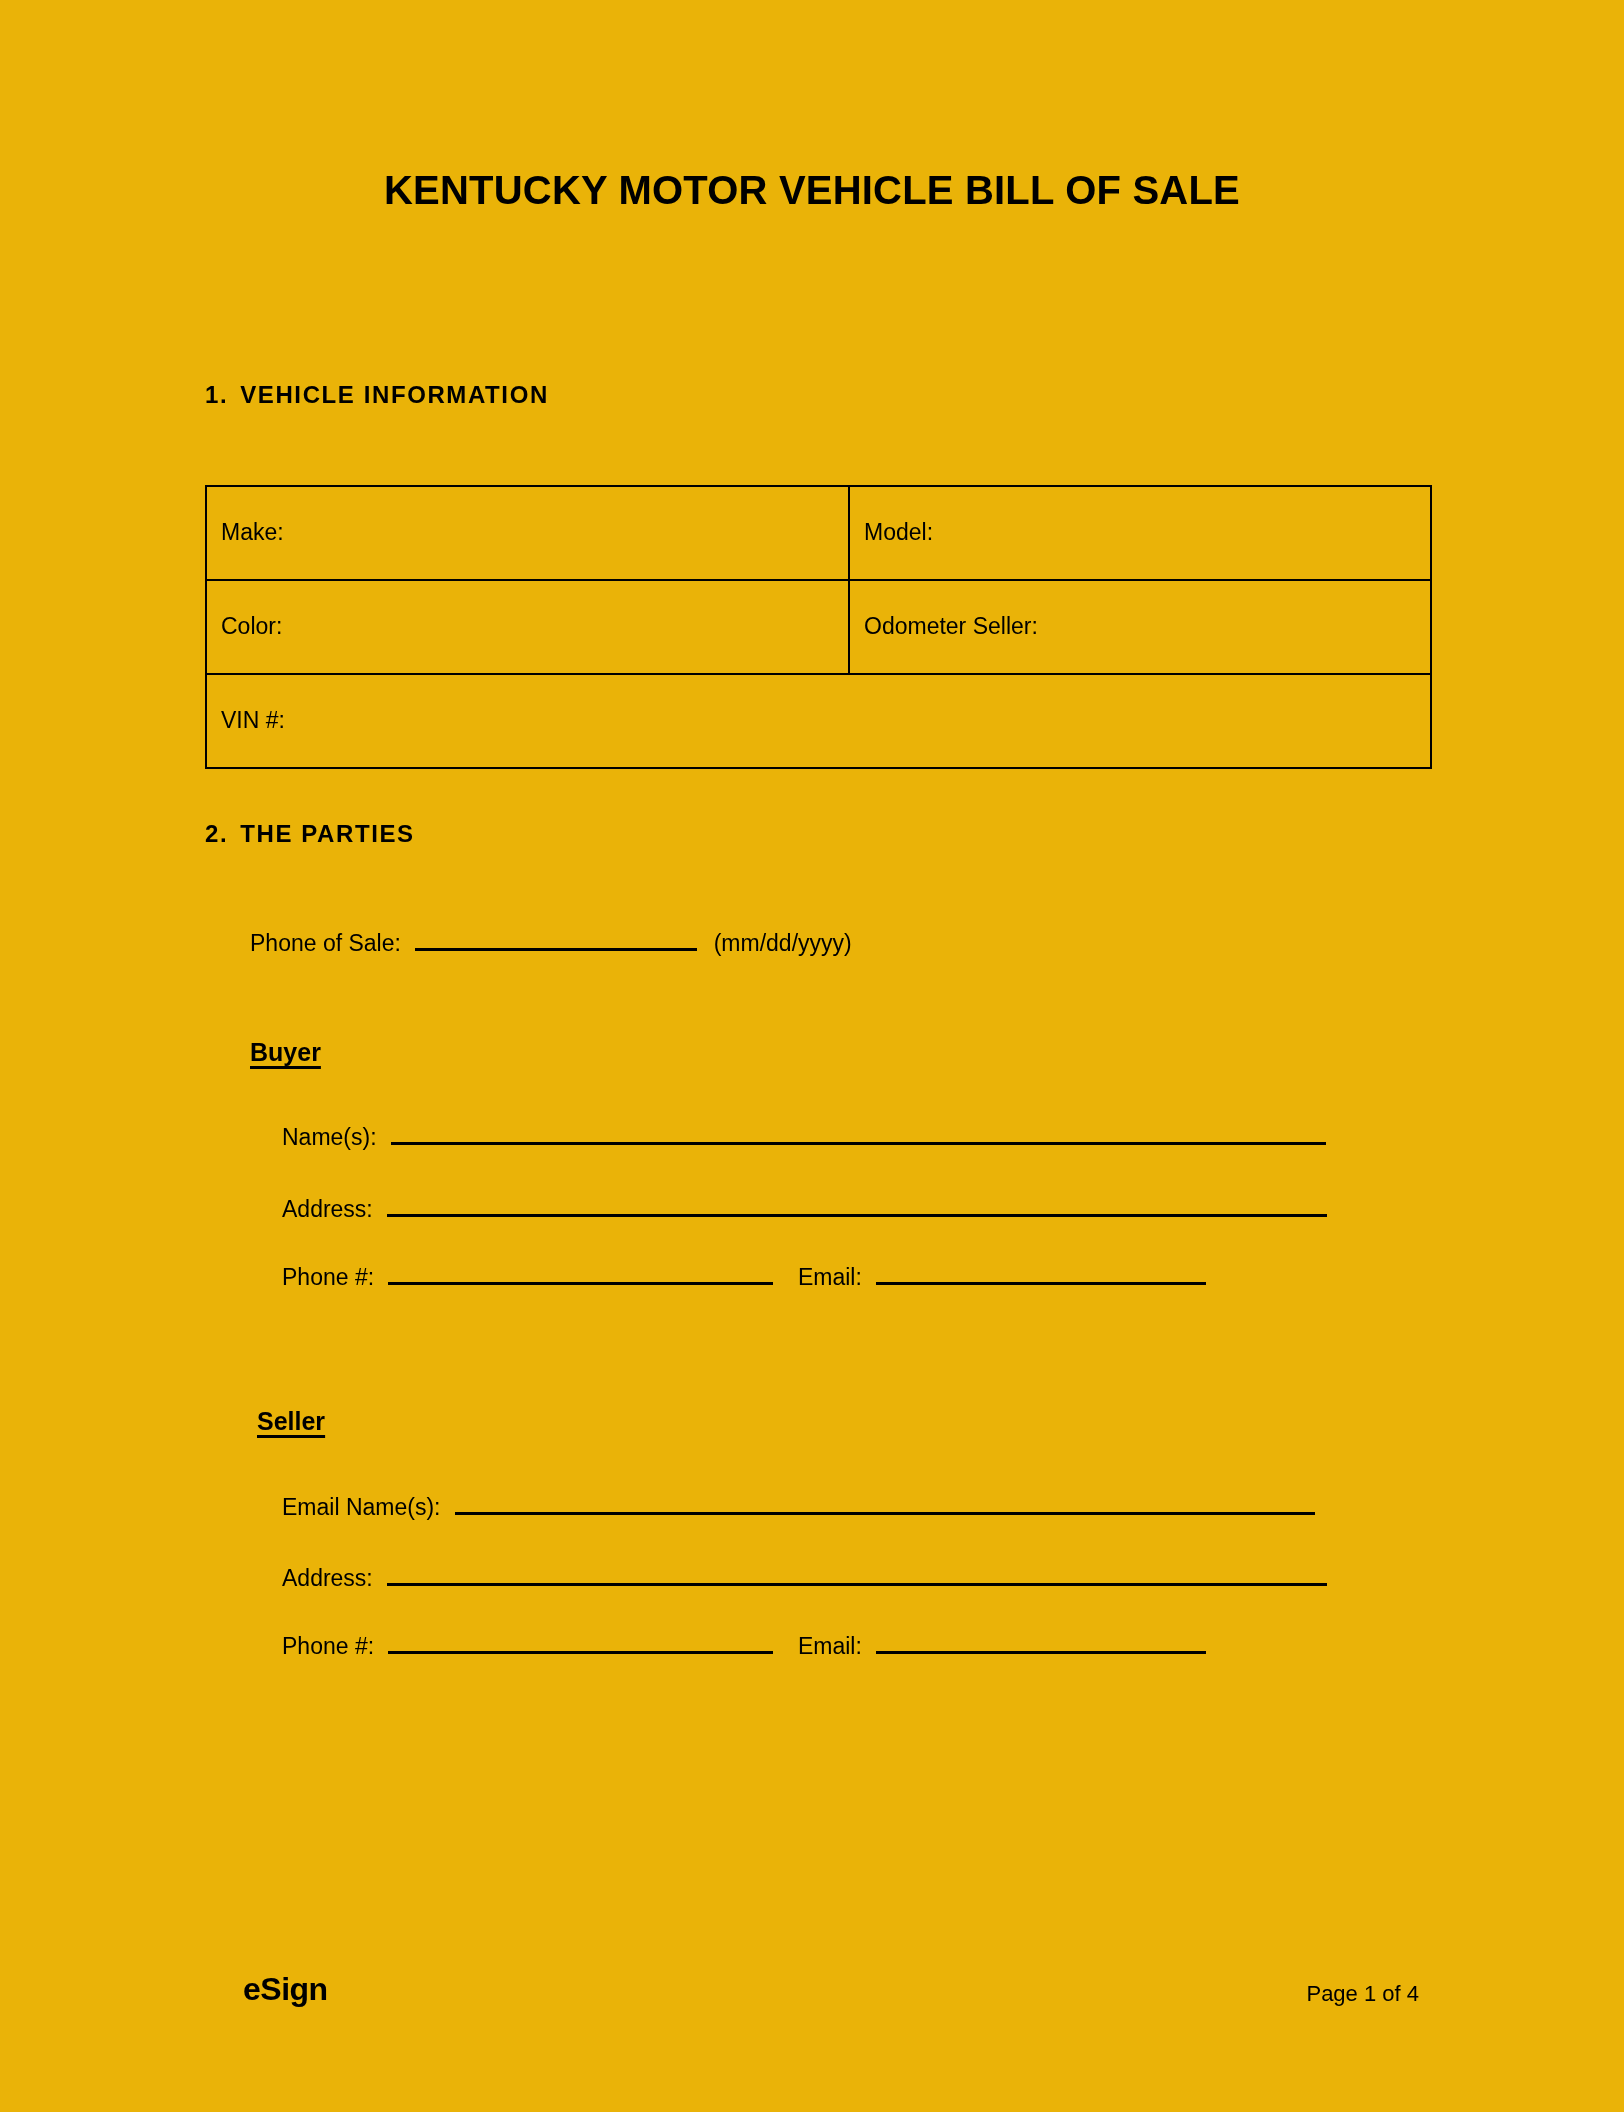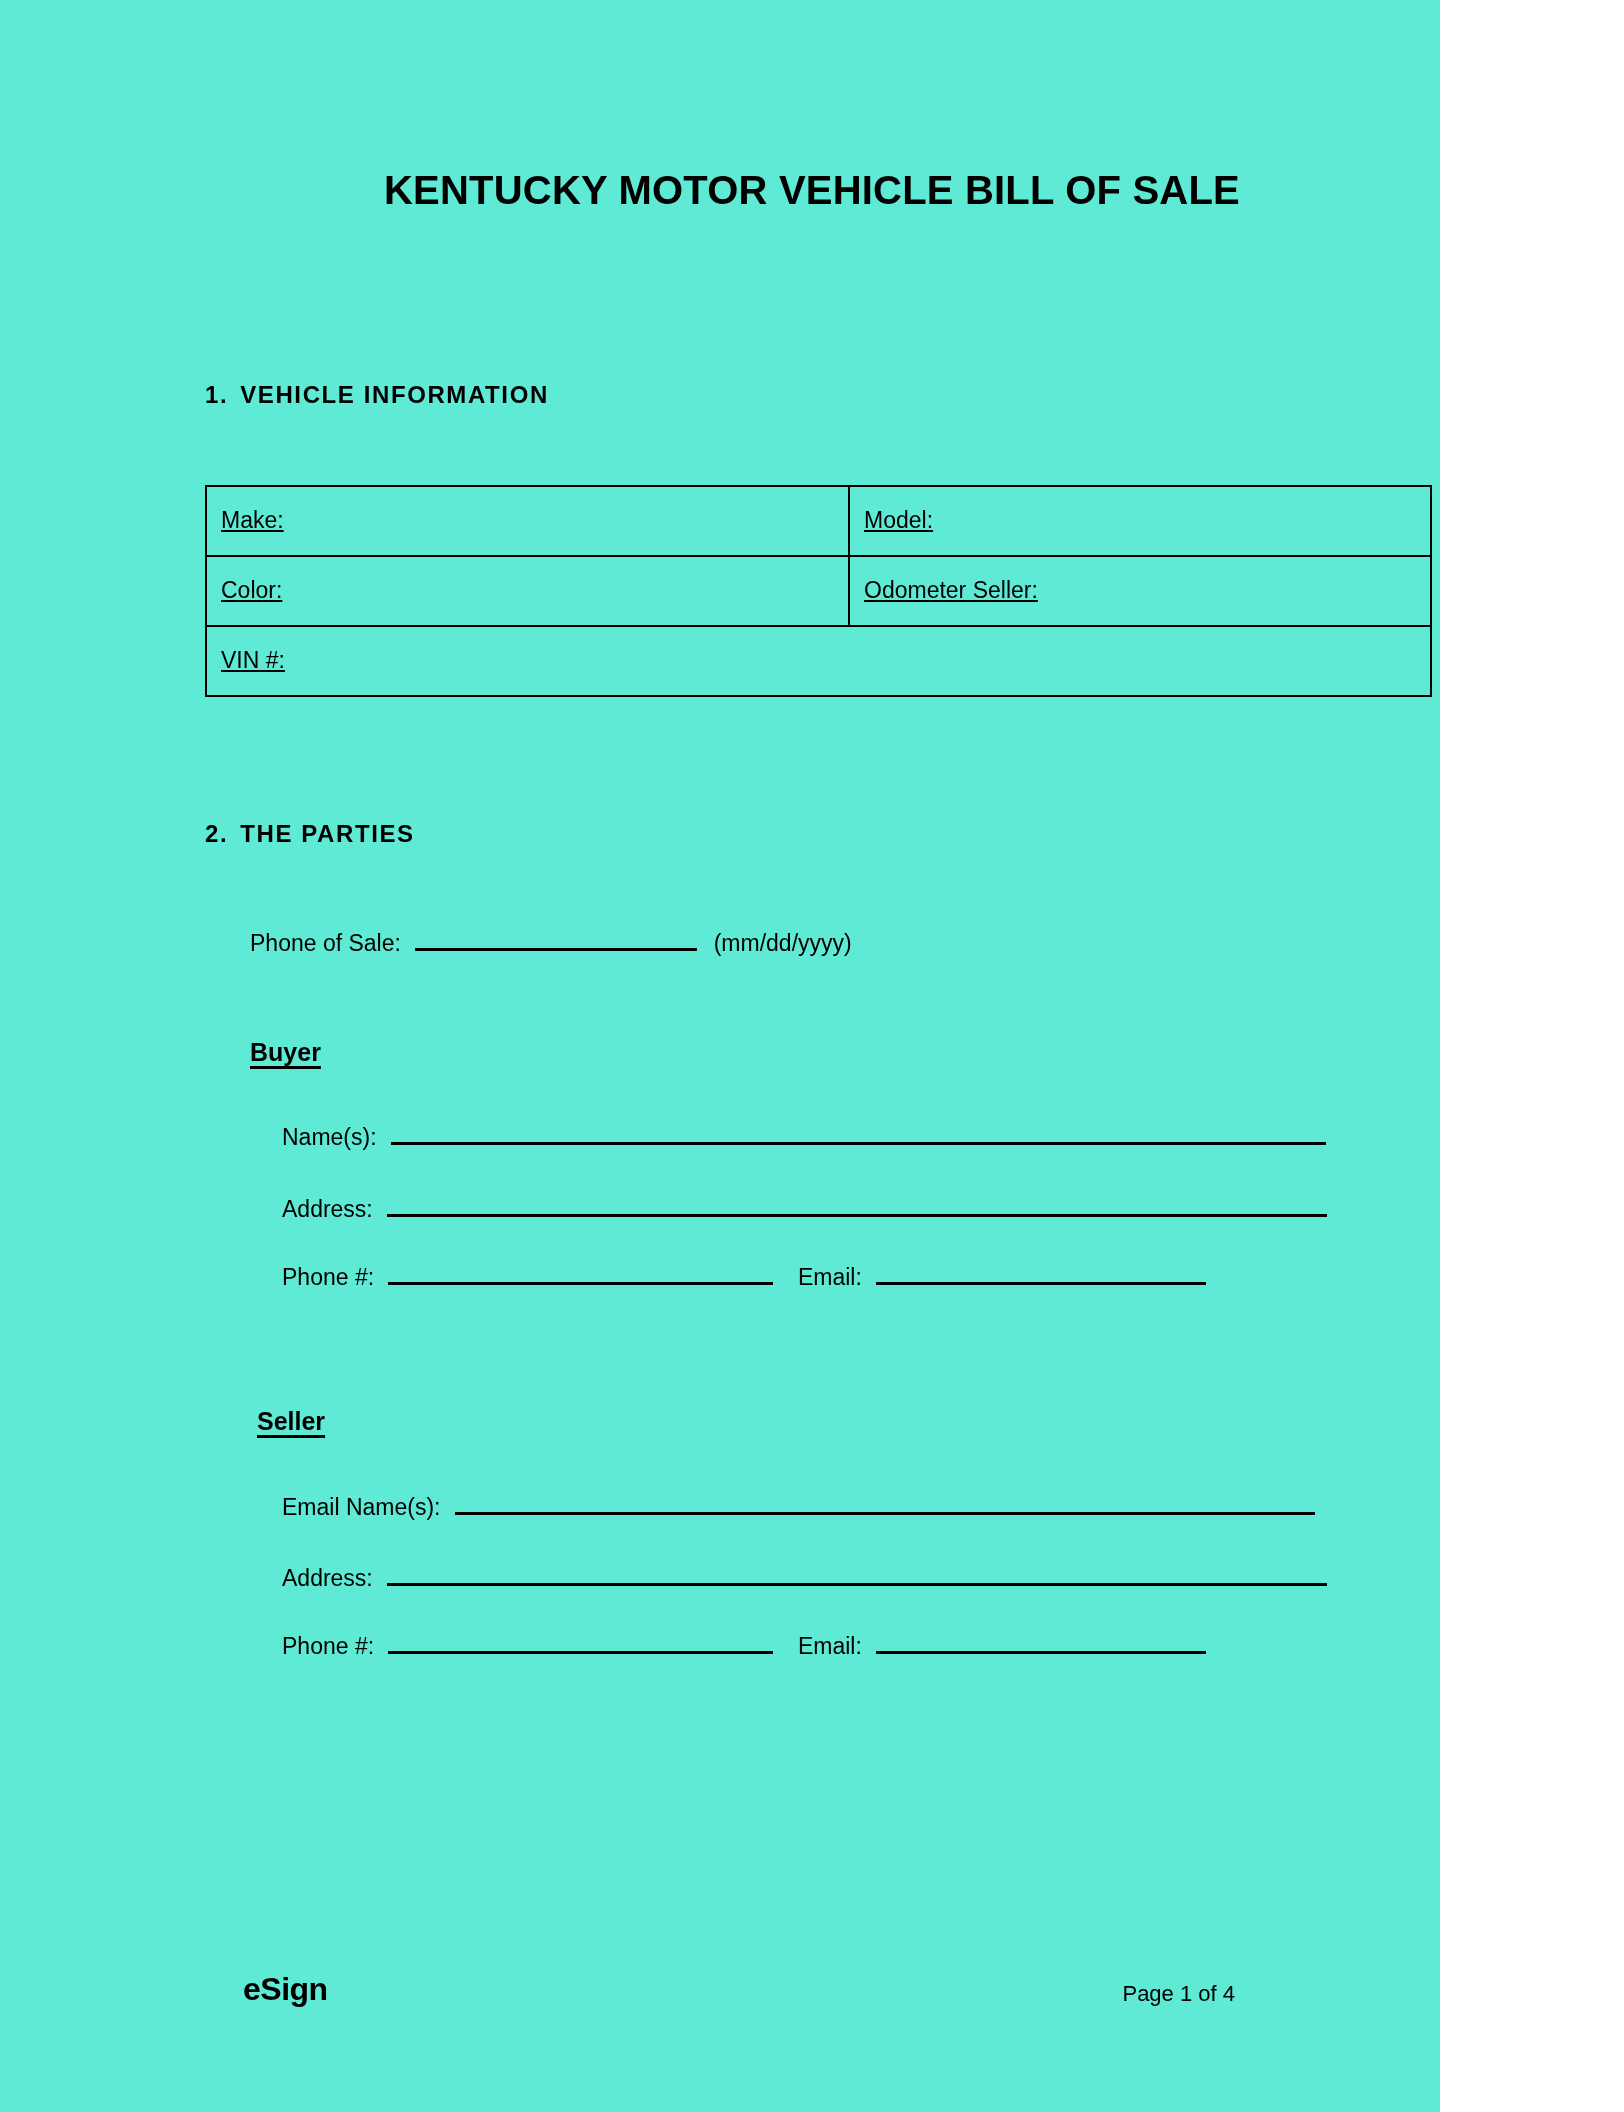--- a/index.html
+++ b/index.html
@@ -6,23 +6,23 @@
     margin: 0;
     padding: 0;
     background: #ffffff;
   }
   body {
     font-family: "Liberation Sans", sans-serif;
     color: #000000;
   }
   .page {
     position: relative;
-    width: 1440px;
+    width: 1624px;
     height: 2112px;
-    background: #5eead4;
+    background: #eab308;
     box-sizing: border-box;
     overflow: hidden;
   }
 
   
   .doc-title {
     position: absolute;
     left: 0;
     top: 168px;
     width: 1624px;
@@ -54,25 +54,24 @@
     position: absolute;
     left: 205px;
     top: 485px;
     width: 1227px;
     border-collapse: collapse;
     table-layout: fixed;
   }
   .vehicle-table td {
     border: 2px solid #000000;
     height: 68px;
-    padding: 0 14px;
+    padding: 12px 14px;
     font-size: 23px;
     vertical-align: middle;
     line-height: 1.2;
-    text-decoration: underline;
   }
   .vehicle-table td.col-left { width: 613px; }
 
   
   .field-line {
     position: absolute;
     font-size: 23px;
     white-space: nowrap;
     line-height: 1.2;
   }

